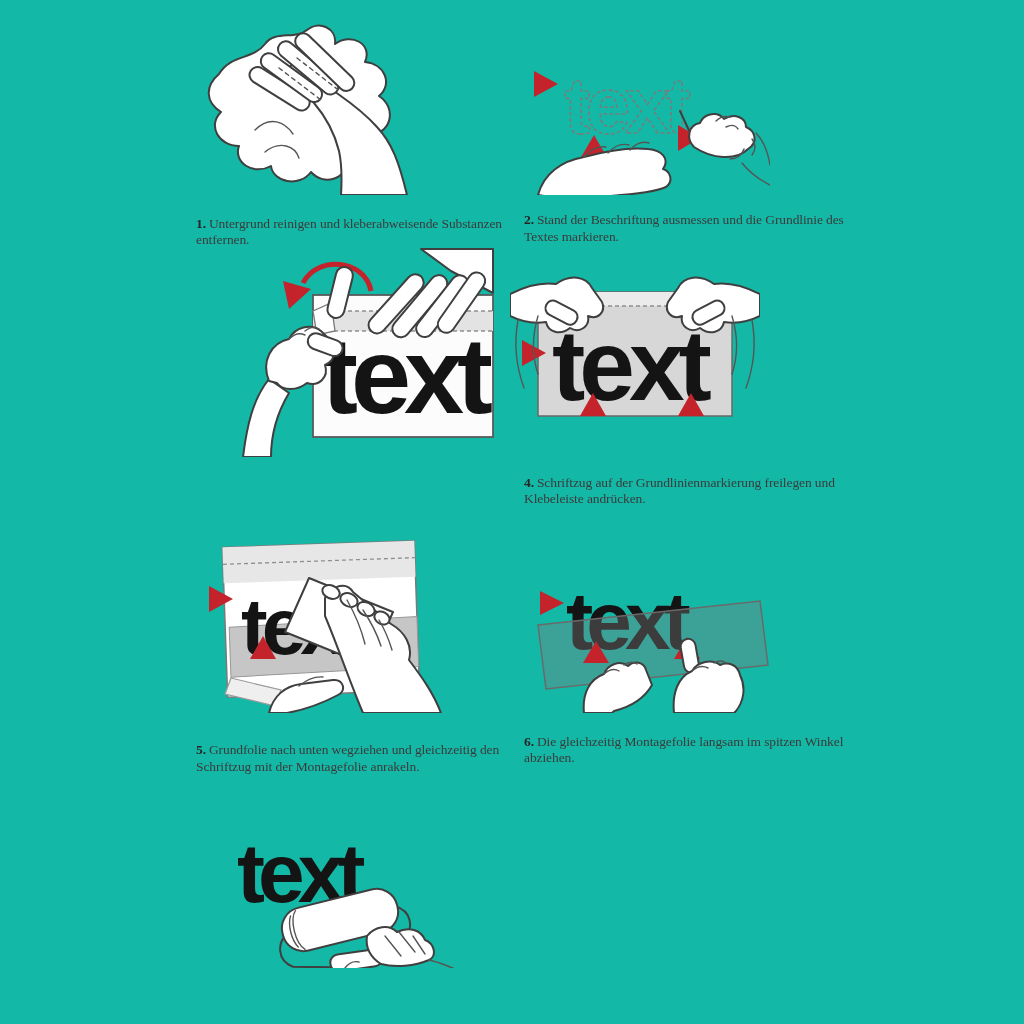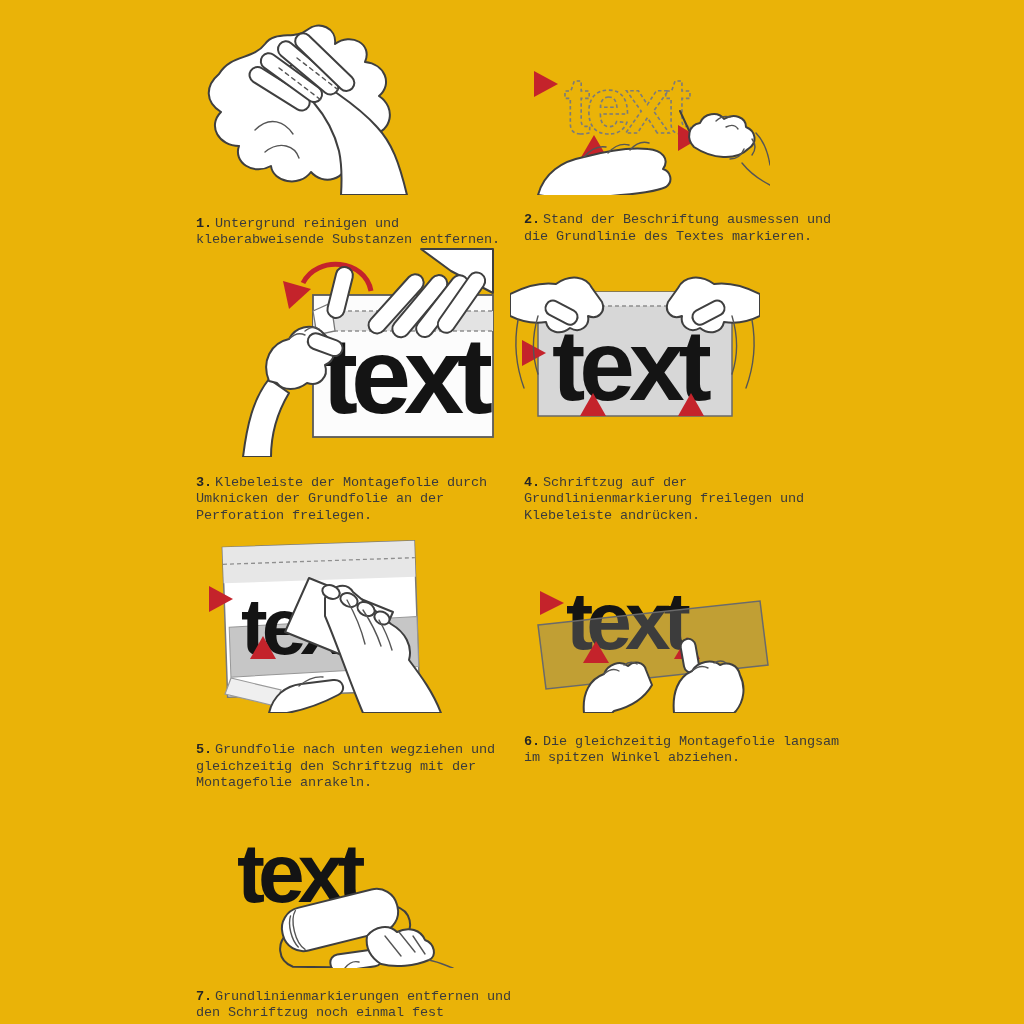--- a/index.html
+++ b/index.html
@@ -1,20 +1,20 @@
 <!DOCTYPE html>
 <html><head>
 <meta charset="utf-8">
 <style>
   html,body{margin:0;padding:0;background:#fff;}
-  .canvas{position:relative;width:1024px;height:1024px;background:#eab308;overflow:hidden;
+  .canvas{position:relative;width:1024px;height:1024px;background:#14b8a6;overflow:hidden;
           font-family:"Liberation Sans",sans-serif;}
   .ill{position:absolute;}
   .caption{position:absolute;width:332px;font-size:13.5px;line-height:16.5px;color:#3b3b3b;
-           letter-spacing:-0.1px;font-family:Liberation Mono, monospace;}
+           letter-spacing:-0.1px;font-family:Liberation Serif, serif;}
   .caption b{font-weight:bold;color:#262626;margin-right:3px;}
 
   
   .p1{left:195px;top:10px;}   .p2{left:530px;top:55px;}
   .p3{left:225px;top:247px;}  .p4{left:510px;top:258px;}
   .p5{left:195px;top:528px;}  .p6{left:528px;top:553px;}
   .p7{left:225px;top:808px;}
   .c1{left:196px;top:202px;}  .c2{left:524px;top:202px;margin-top:10px;}
   .c3{left:196px;top:461px;}  .c4{left:524px;top:461px;}
   .c5{left:196px;top:712px;margin-top:30px;}  .c6{left:524px;top:720px;}
@@ -160,19 +160,17 @@
       <path class="thin" d="M74,92 C66,100 66,124 74,132 M68,96 C63,104 63,120 68,128"></path>
     </g>
     <path class="hand" d="M142,128 C150,118 164,116 172,124 C184,118 196,122 200,132 C210,136 212,148 204,152
          C190,158 170,160 156,156 C146,150 140,140 142,128 Z"></path>
     <path class="thin" d="M160,128 L176,148 M174,124 L190,144 M188,128 L200,146"></path>
     <path class="thin" d="M204,152 C214,154 222,158 228,160 M120,160 q6,-8 14,-6"></path>
   </svg>
 
   <p class="caption c1"><b>1.</b><span>Untergrund reinigen und kleberabweisende Substanzen entfernen.</span></p>
   <p class="caption c2"><b>2.</b><span>Stand der Beschriftung ausmessen und die Grundlinie des Textes markieren.</span></p>
-  <p class="caption c3"><b>3.</b><span>Klebeleiste der Montagefolie durch Umknicken der Grundfolie an der Perforation freilegen.</span></p>
   <p class="caption c4"><b>4.</b><span>Schriftzug auf der Grundlinienmarkierung freilegen und Klebeleiste andrücken.</span></p>
   <p class="caption c5"><b>5.</b><span>Grundfolie nach unten wegziehen und gleichzeitig den Schriftzug mit der Montagefolie anrakeln.</span></p>
   <p class="caption c6"><b>6.</b><span>Die gleichzeitig Montagefolie langsam im spitzen Winkel abziehen.</span></p>
-  <p class="caption c7"><b>7.</b><span>Grundlinienmarkierungen entfernen und den Schriftzug noch einmal fest andrücken.</span></p>
 
 </div>
 
 </body></html>

